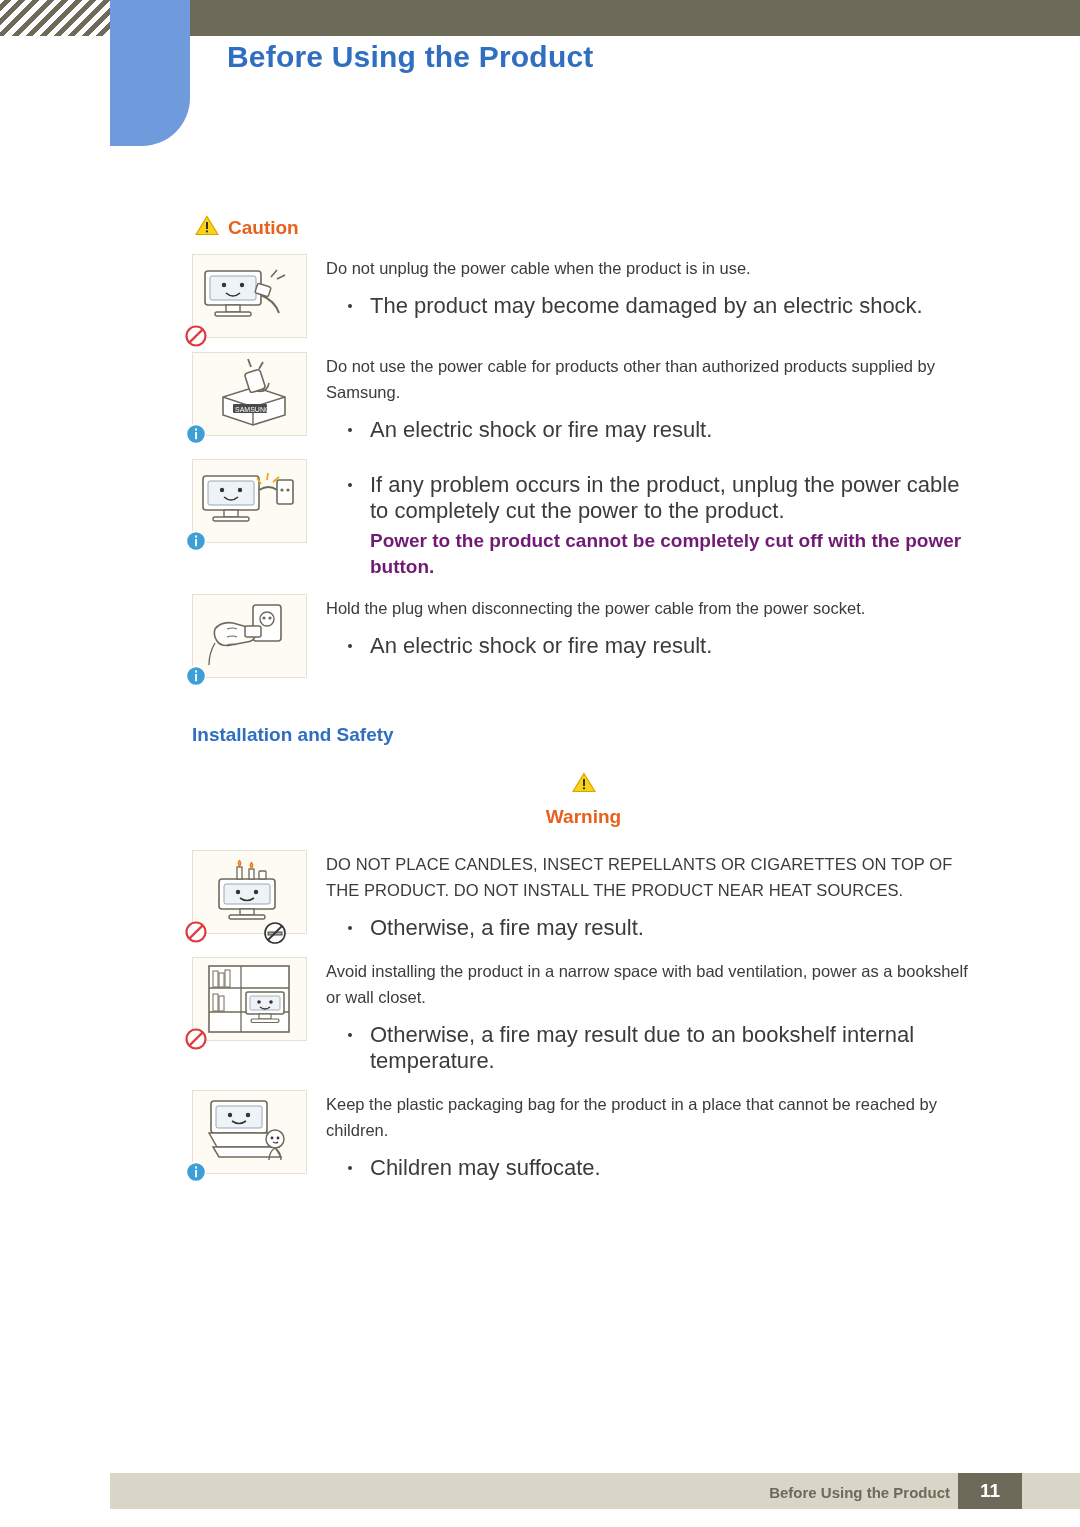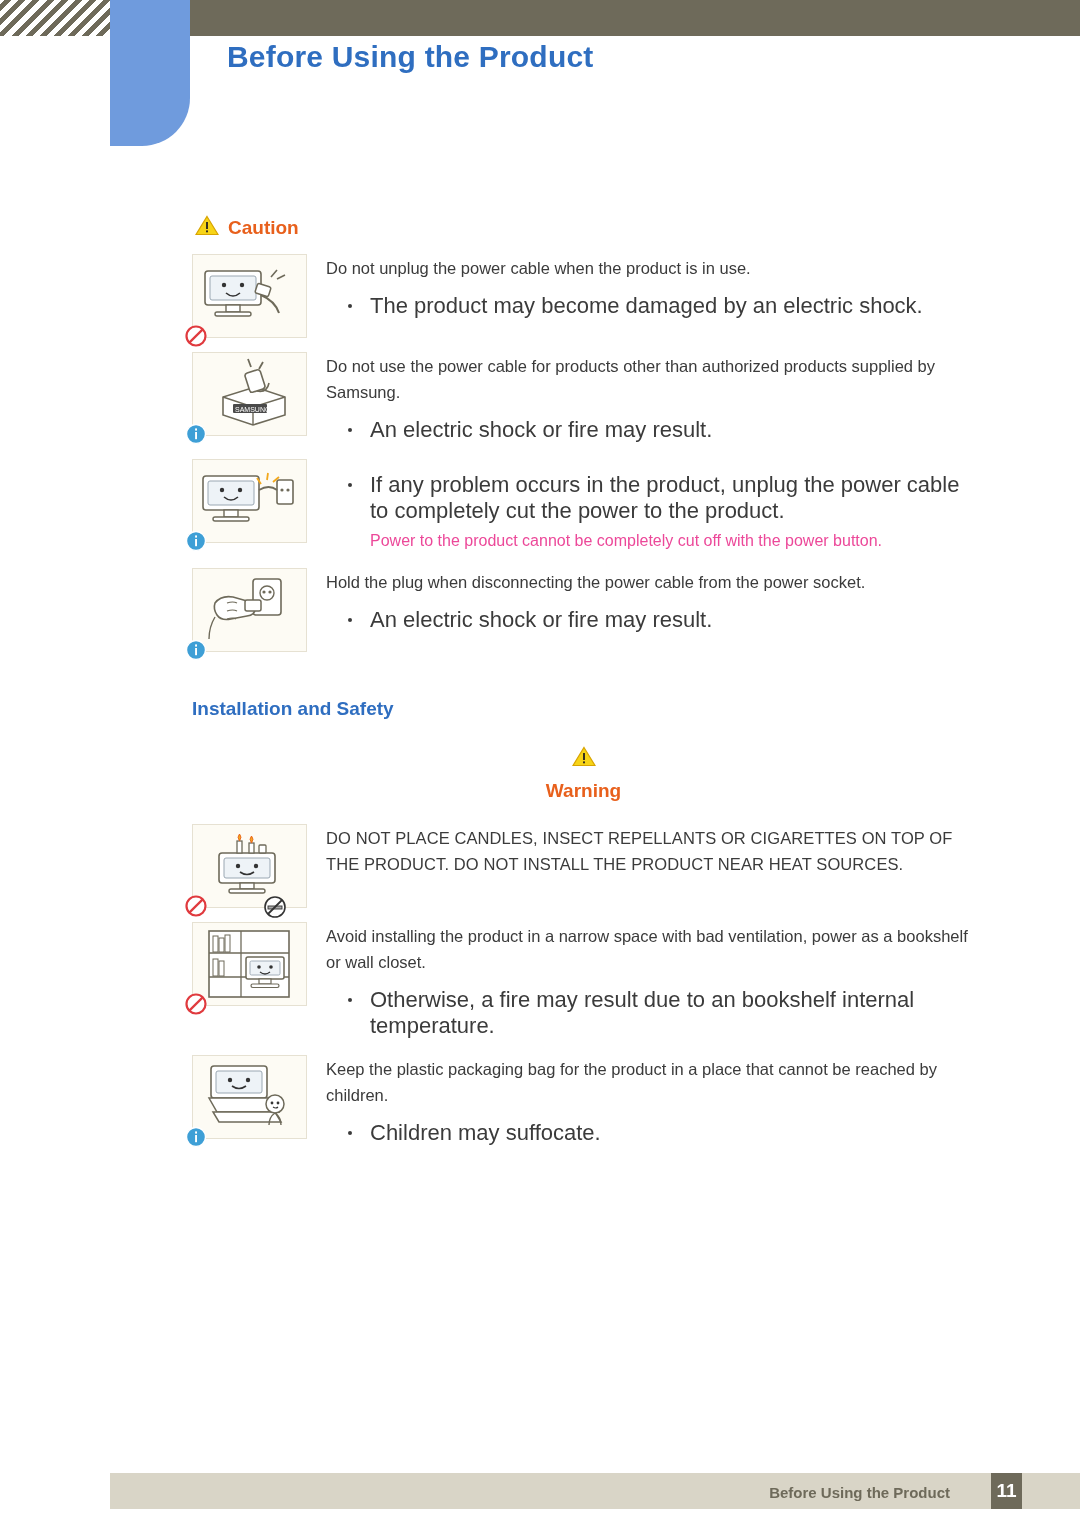--- a/index.html
+++ b/index.html
@@ -134,23 +134,24 @@
     left: 22px;
     top: 11px;
     width: 4px;
     height: 4px;
     background: #3b3b3b;
     border-radius: 50%;
   }
   .extra-line {
     margin-top: 4px;
     padding-left: 44px;
-    font-size: 16px;
+    font-size: 19px;
     line-height: 26px;
-    color: #ec4899;
+    color: #701a75;
+    font-weight: bold;
   }
 
   
   .badge {
     position: absolute;
     width: 22px;
     height: 22px;
   }
   .badge.prohibit {
     left: -8px;
@@ -177,21 +178,21 @@
     bottom: 26px;
     right: 130px;
     font-size: 15px;
     font-weight: bold;
     color: #6e6a5a;
   }
   .footer-page {
     position: absolute;
     bottom: 18px;
     right: 58px;
-    width: 31px;
+    width: 64px;
     height: 36px;
     background: #6e6a5a;
     color: #ffffff;
     font-size: 19px;
     font-weight: bold;
     display: flex;
     align-items: center;
     justify-content: center;
   }
 </style>
@@ -370,20 +371,23 @@
       <span class="badge plug-no">
         <svg width="24" height="24" viewBox="0 0 24 24">
           <circle cx="12" cy="12" r="10" fill="#ffffff" stroke="#333333" stroke-width="1.6"></circle>
           <rect x="5" y="11" width="14" height="3" fill="#aaaaaa" stroke="#333333" stroke-width="0.9"></rect>
           <line x1="5" y1="19" x2="19" y2="5" stroke="#333333" stroke-width="1.8"></line>
         </svg>
       </span>
     </div>
     <div class="entry-text">
       <p class="caps">DO NOT PLACE CANDLES, INSECT REPELLANTS OR CIGARETTES ON TOP OF THE PRODUCT. DO NOT INSTALL THE PRODUCT NEAR HEAT SOURCES.</p>
+      <ul class="bullets">
+        <li>Otherwise, a fire may result.</li>
+      </ul>
     </div>
   </div>
 
   <div class="entry">
     <div class="thumb">
       <svg width="113" height="82" viewBox="0 0 113 82">
         <rect x="16" y="8" width="80" height="66" fill="#ffffff" stroke="#6e6a5a" stroke-width="1.6"></rect>
         <line x1="16" y1="30" x2="96" y2="30" stroke="#6e6a5a" stroke-width="1.3"></line>
         <line x1="16" y1="54" x2="96" y2="54" stroke="#6e6a5a" stroke-width="1.3"></line>
         <line x1="48" y1="8" x2="48" y2="74" stroke="#6e6a5a" stroke-width="1.3"></line>

